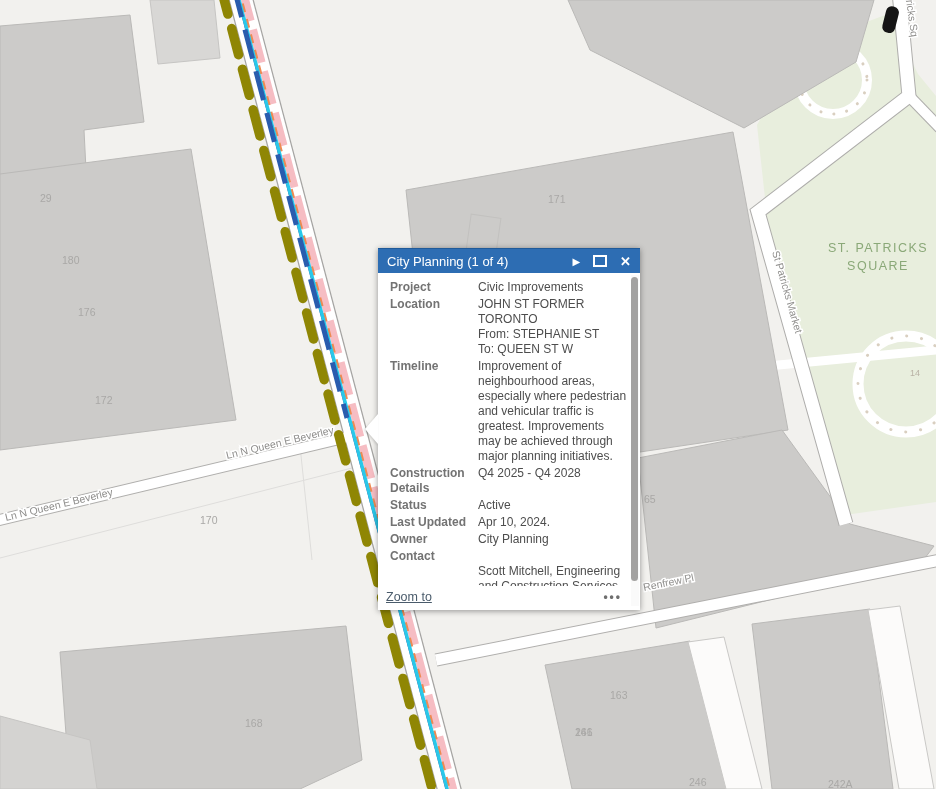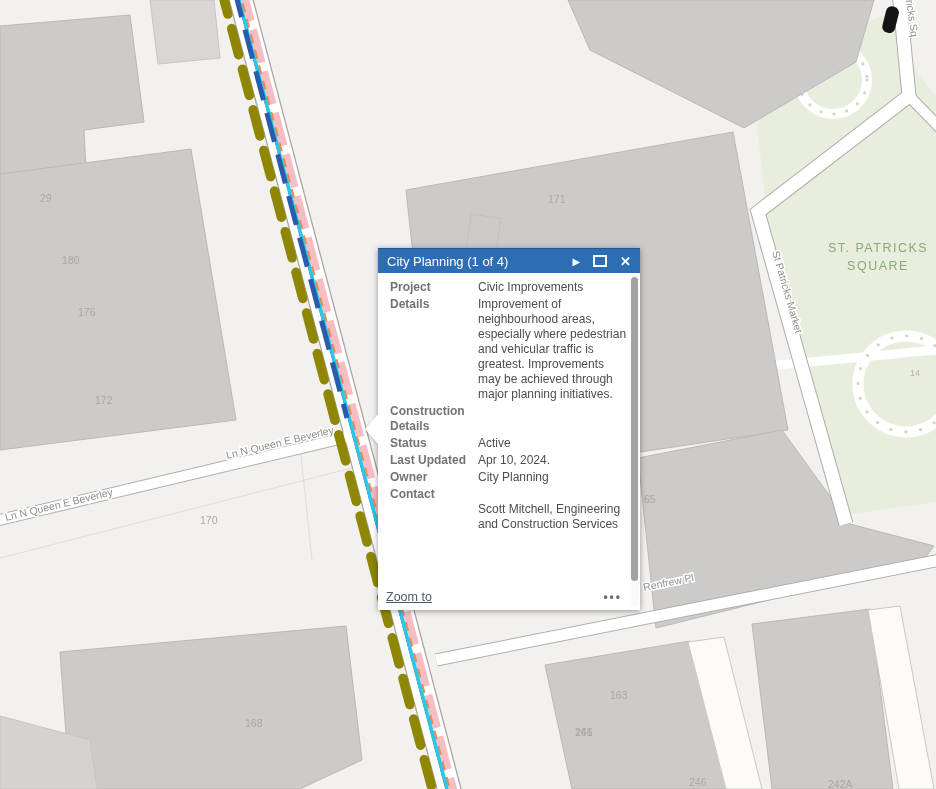--- a/index.html
+++ b/index.html
@@ -147,25 +147,33 @@
       </span>
       <span class="hdr-btn hdr-close">✕</span>
     </div>
 
     <div class="popup-body">
       <div class="row">
         <div class="lbl">Project</div>
         <div class="val">Civic Improvements</div>
       </div>
       <div class="row">
-        <div class="lbl">Details</div>
+        <div class="lbl">Location</div>
+        <div class="val">JOHN ST FORMER
+TORONTO
+From: STEPHANIE ST
+To: QUEEN ST W</div>
+      </div>
+      <div class="row">
+        <div class="lbl">Timeline</div>
         <div class="val">Improvement of neighbourhood areas, especially where pedestrian and vehicular traffic is greatest. Improvements may be achieved through major planning initiatives.</div>
       </div>
       <div class="row">
         <div class="lbl">Construction Details</div>
+        <div class="val">Q4 2025 - Q4 2028</div>
       </div>
       <div class="row">
         <div class="lbl">Status</div>
         <div class="val">Active</div>
       </div>
       <div class="row">
         <div class="lbl">Last Updated</div>
         <div class="val">Apr 10, 2024.</div>
       </div>
       <div class="row">

